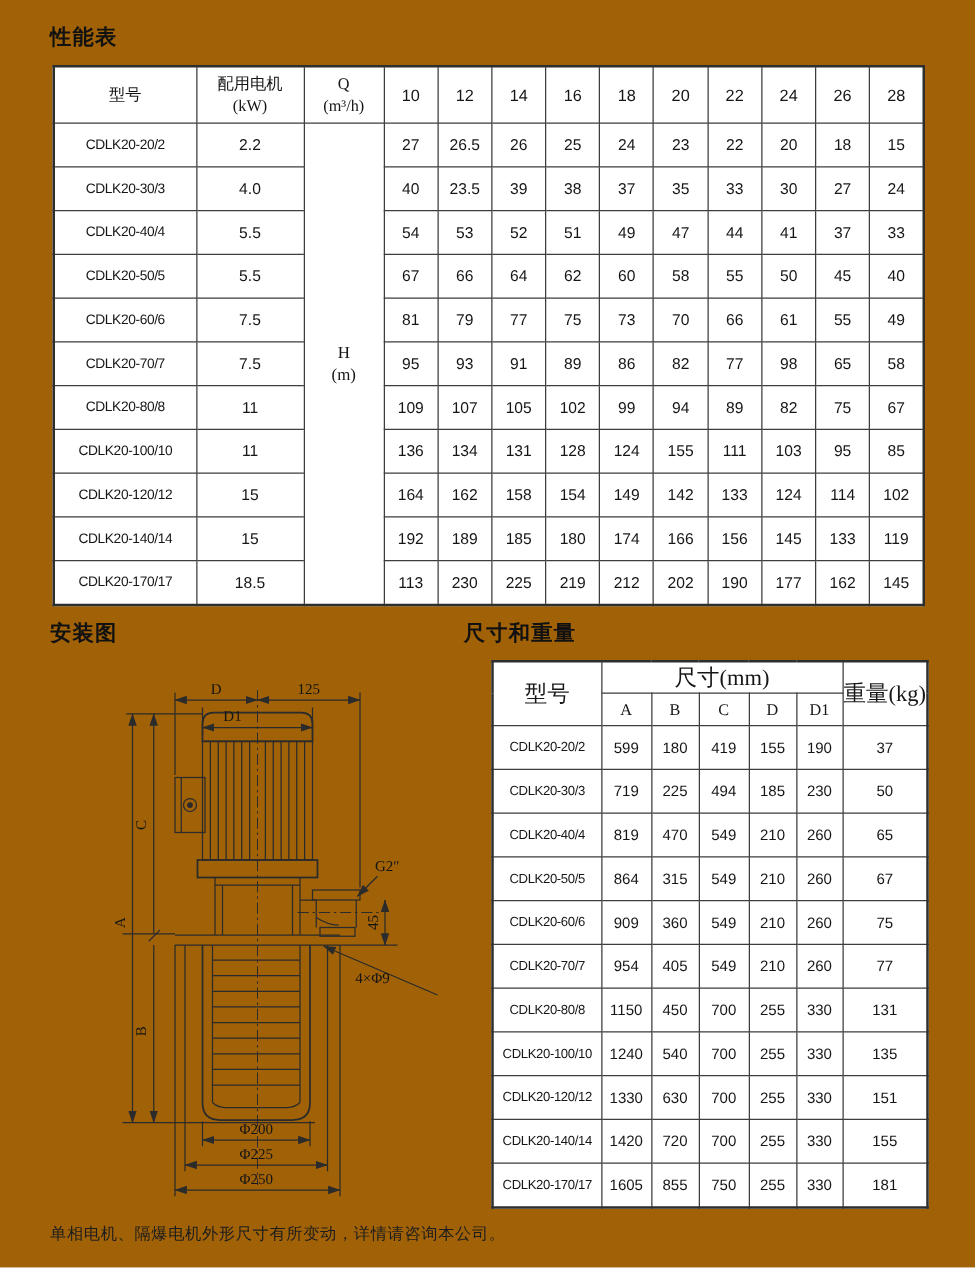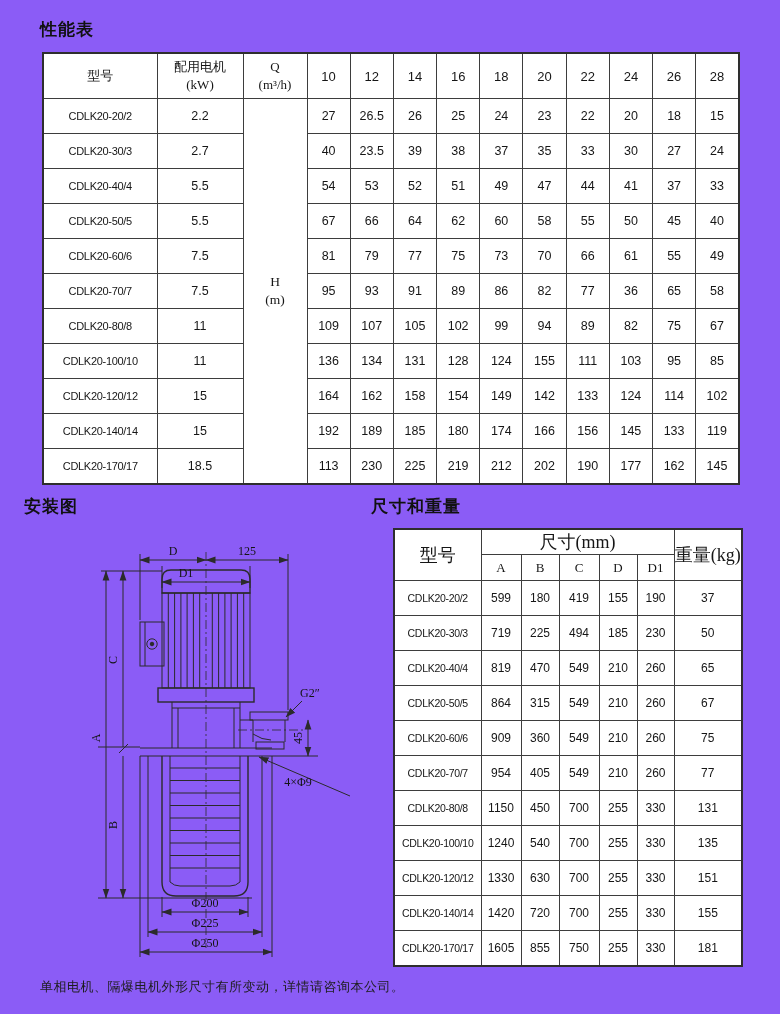--- a/index.html
+++ b/index.html
@@ -1,20 +1,20 @@
 <!DOCTYPE html>
 <html><head>
 <meta charset="utf-8">
 <style>
   html,body{margin:0;padding:0;background:#ffffff;}
-  .page{position:relative;width:780px;height:1014px;background:#8b5cf6;
+  .page{position:relative;width:780px;height:1014px;background:#a16207;
         font-family:"Liberation Sans",sans-serif;color:#1a1a1a;overflow:hidden;}
   .title{position:absolute;font-size:17px;font-weight:bold;color:#111;letter-spacing:1px;}
   #t-perf{left:40px;top:18px;}
-  #t-install{left:24px;top:495px;font-family:Liberation Mono, monospace;}
+  #t-install{left:40px;top:495px;font-family:Liberation Mono, monospace;}
   #t-dims{left:371px;top:495px;}
 
   table{position:absolute;border-collapse:collapse;table-layout:fixed;background:#fff;}
   table{border:2px solid #2e2e2e;}
   th,td{border:1px solid #3d3d3d;text-align:center;vertical-align:middle;padding:0;font-weight:normal;color:#161616;}
 
   
   #perf{left:42px;top:52px;width:696px;}
   #perf th{height:44px;font-size:13px;}
   #perf td{height:34px;font-size:12.5px;}
@@ -93,21 +93,21 @@
           <td>25</td>
           <td>24</td>
           <td>23</td>
           <td>22</td>
           <td>20</td>
           <td>18</td>
           <td>15</td>
         </tr>
         <tr>
           <td class="c-model-cell">CDLK20-30/3</td>
-          <td>2.7</td>
+          <td>4.0</td>
           <td>40</td>
           <td>23.5</td>
           <td>39</td>
           <td>38</td>
           <td>37</td>
           <td>35</td>
           <td>33</td>
           <td>30</td>
           <td>27</td>
           <td>24</td>
@@ -157,21 +157,21 @@
         <tr>
           <td class="c-model-cell">CDLK20-70/7</td>
           <td>7.5</td>
           <td>95</td>
           <td>93</td>
           <td>91</td>
           <td>89</td>
           <td>86</td>
           <td>82</td>
           <td>77</td>
-          <td>36</td>
+          <td>98</td>
           <td>65</td>
           <td>58</td>
         </tr>
         <tr>
           <td class="c-model-cell">CDLK20-80/8</td>
           <td>11</td>
           <td>109</td>
           <td>107</td>
           <td>105</td>
           <td>102</td>

